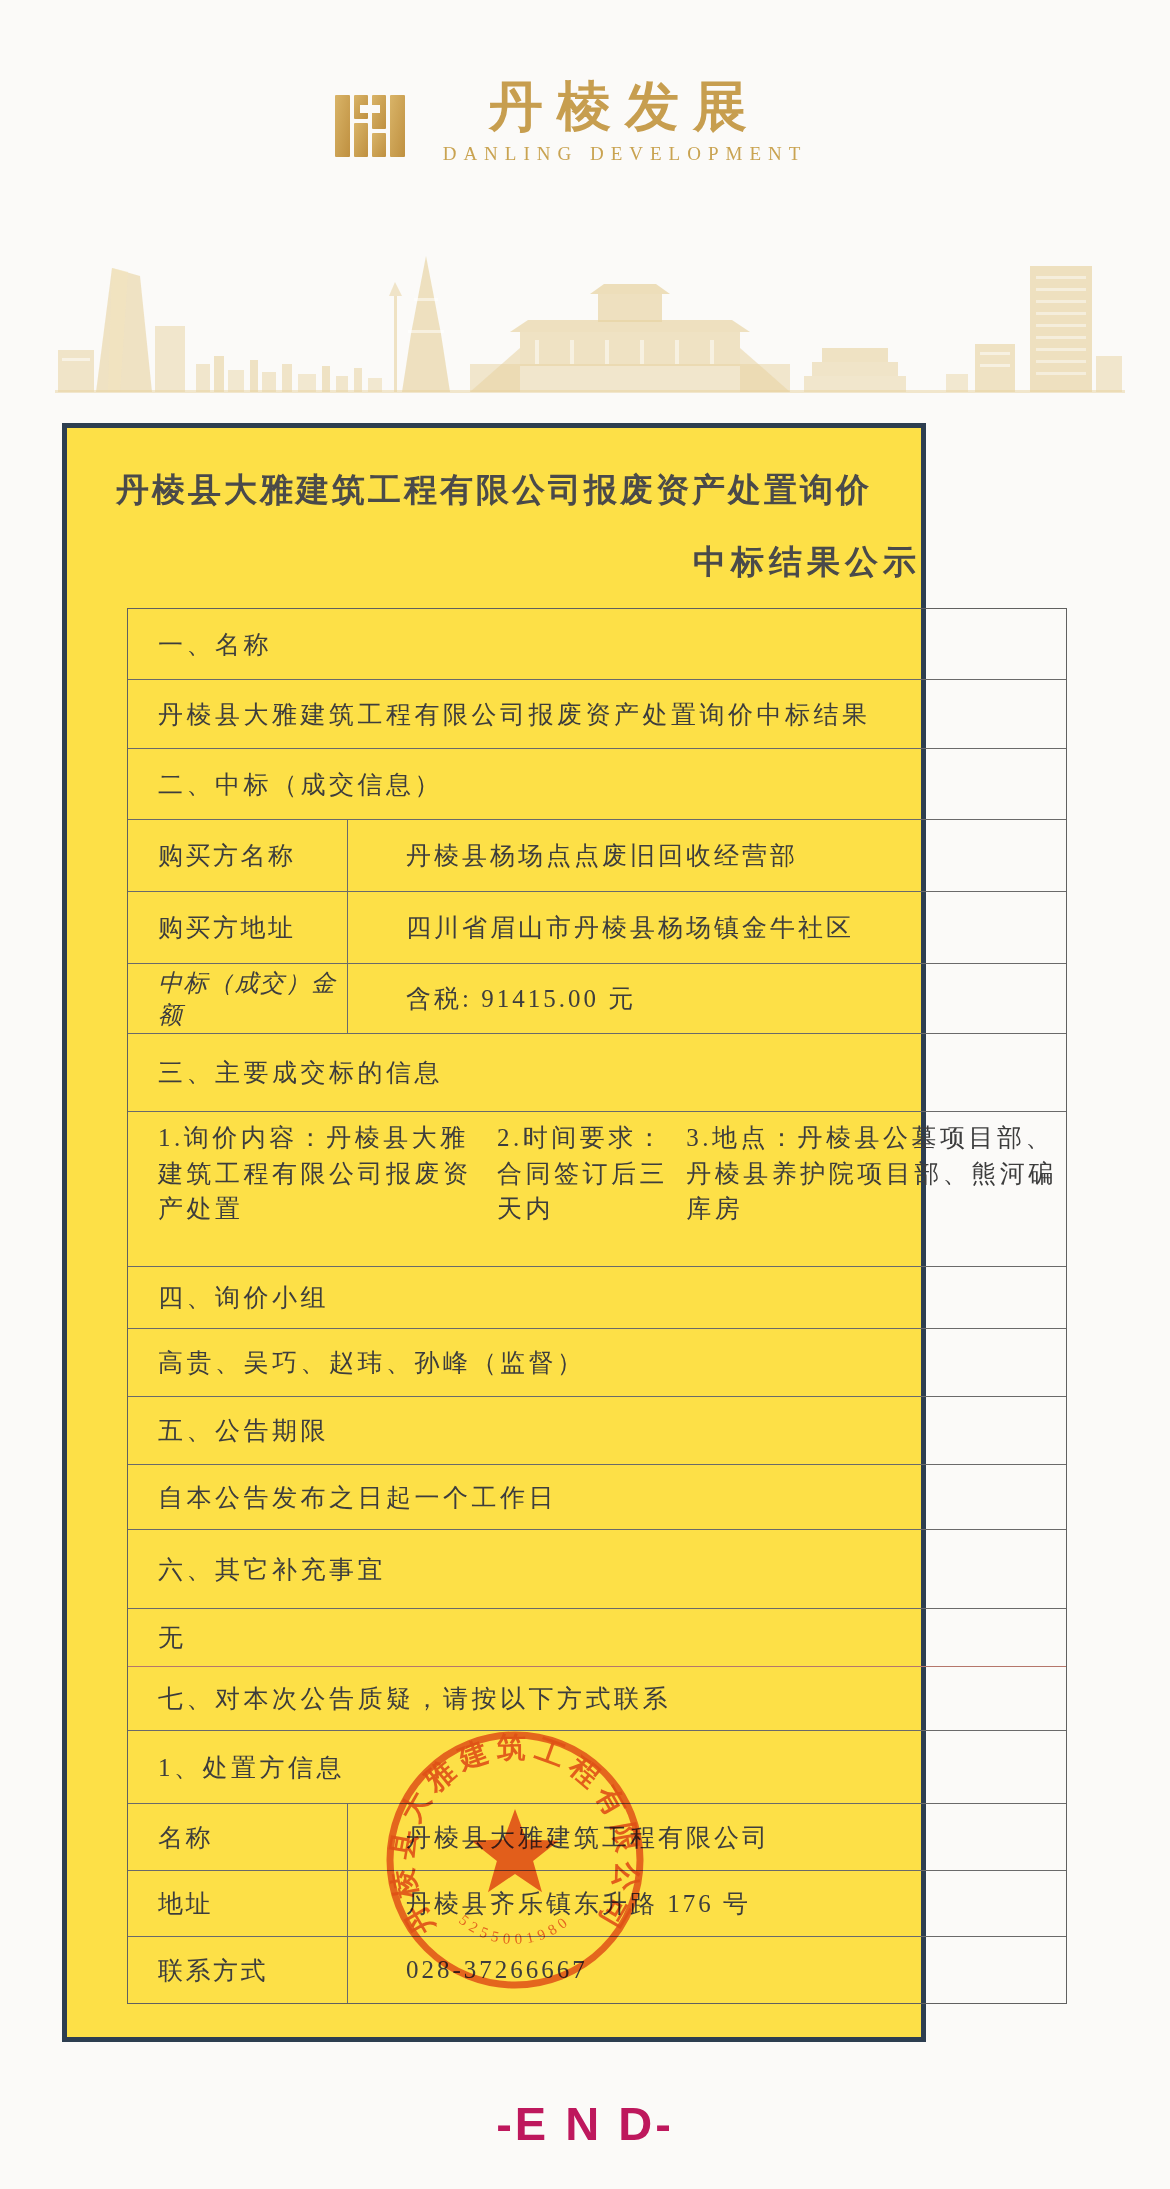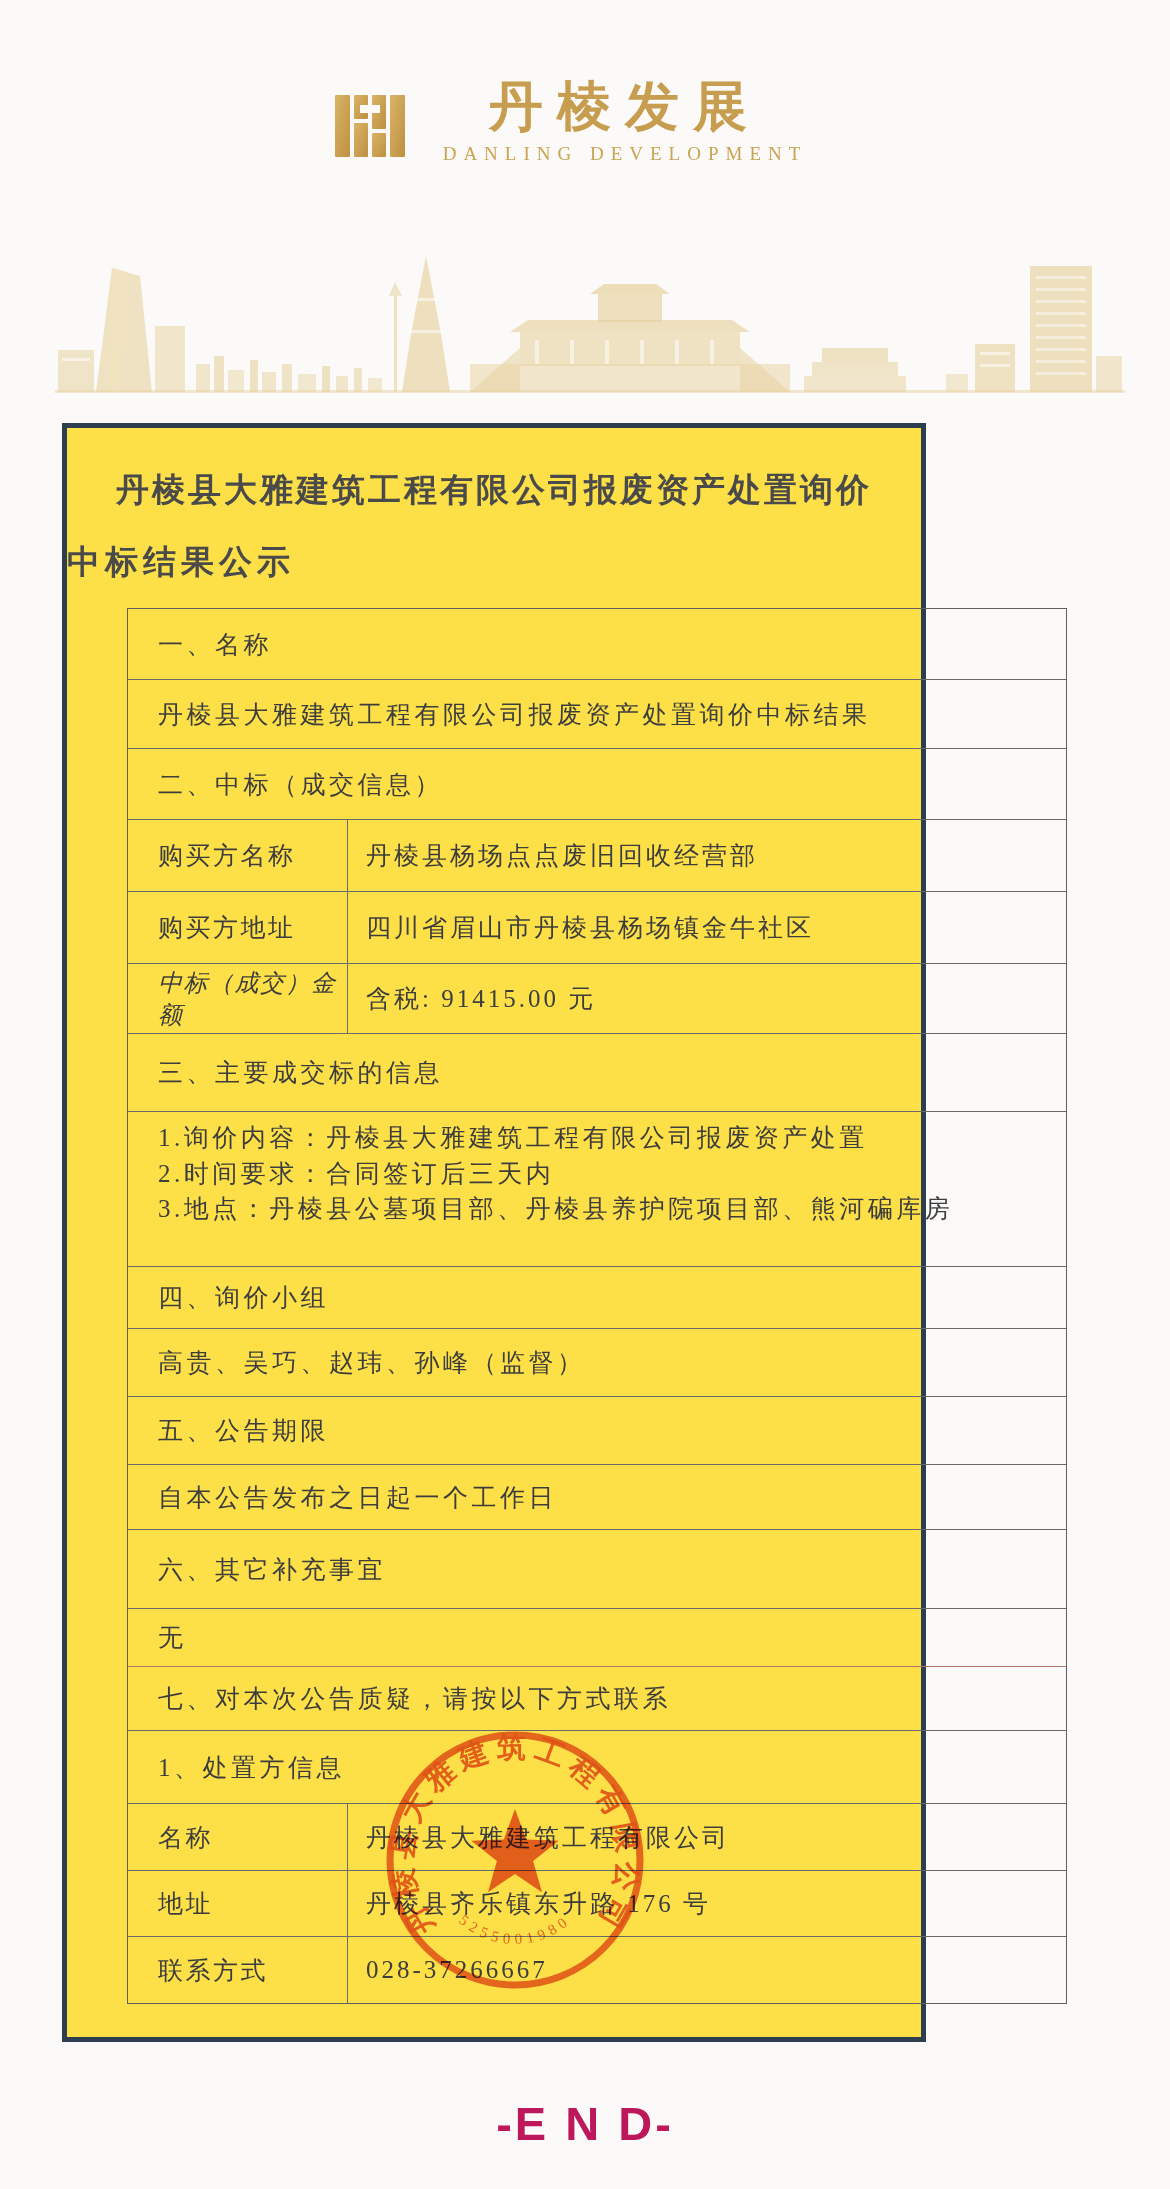--- a/index.html
+++ b/index.html
@@ -16,34 +16,34 @@
   .brand-cn{font-size:54px;font-weight:600;letter-spacing:14px;color:#c79e4f;line-height:1.1;white-space:nowrap;text-align:center;}
   .brand-en{font-size:19px;letter-spacing:7px;color:#c9a351;margin-top:6px;white-space:nowrap;}
   
   .skyline{position:absolute;top:252px;left:0;width:1170px;height:150px;}
   
   .card{
     position:absolute;left:62px;top:423px;width:864px;height:1619px;
     box-sizing:border-box;border:5px solid #2d3e50;background:#fde047;
   }
   .doc-title{margin-top:40px;text-align:center;font-size:33px;font-weight:bold;color:#4a4a4a;letter-spacing:3px;}
-  .doc-subtitle{margin-top:27px;text-align:left;font-size:33px;font-weight:bold;color:#4a4a4a;letter-spacing:5px;}
+  .doc-subtitle{margin-top:27px;text-align:right;font-size:33px;font-weight:bold;color:#4a4a4a;letter-spacing:5px;}
   .doc-table{
     margin:23px 0 0 60px;width:940px;box-sizing:border-box;
     border:1.6px solid #606060;background:transparent;
   }
   .row{
     box-sizing:border-box;border-top:1.6px solid #6a6a6a;
     display:flex;align-items:center;padding-left:30px;
     font-size:25px;letter-spacing:3.5px;color:#3d3d3d;
   }
   .row.first{border-top:none;}
   .row.red-top{border-top-color:#b5766b;}
-  .row.split{padding-left:0;}
-  .row.multiline{flex-direction:column;align-items:flex-start;justify-content:flex-start;padding-top:8px;line-height:35.5px;}
+  .row.split{padding-left:0;gap:40px;}
+  .row.multiline{align-items:flex-start;justify-content:center;padding-top:8px;line-height:35.5px;}
   .cell-label{
     box-sizing:border-box;width:220px;height:100%;flex:0 0 220px;
     display:flex;align-items:center;padding-left:30px;
     border-right:1.6px solid #6a6a6a;letter-spacing:2.5px;
   }
   .cell-label.wide-text{letter-spacing:1.5px;font-size:24px;font-style:italic;}
   .cell-value{flex:1;display:flex;align-items:center;padding-left:18px;letter-spacing:3px;}
   
   .seal{position:absolute;left:313px;top:1297px;width:270px;height:270px;mix-blend-mode:multiply;opacity:.88;}
   

